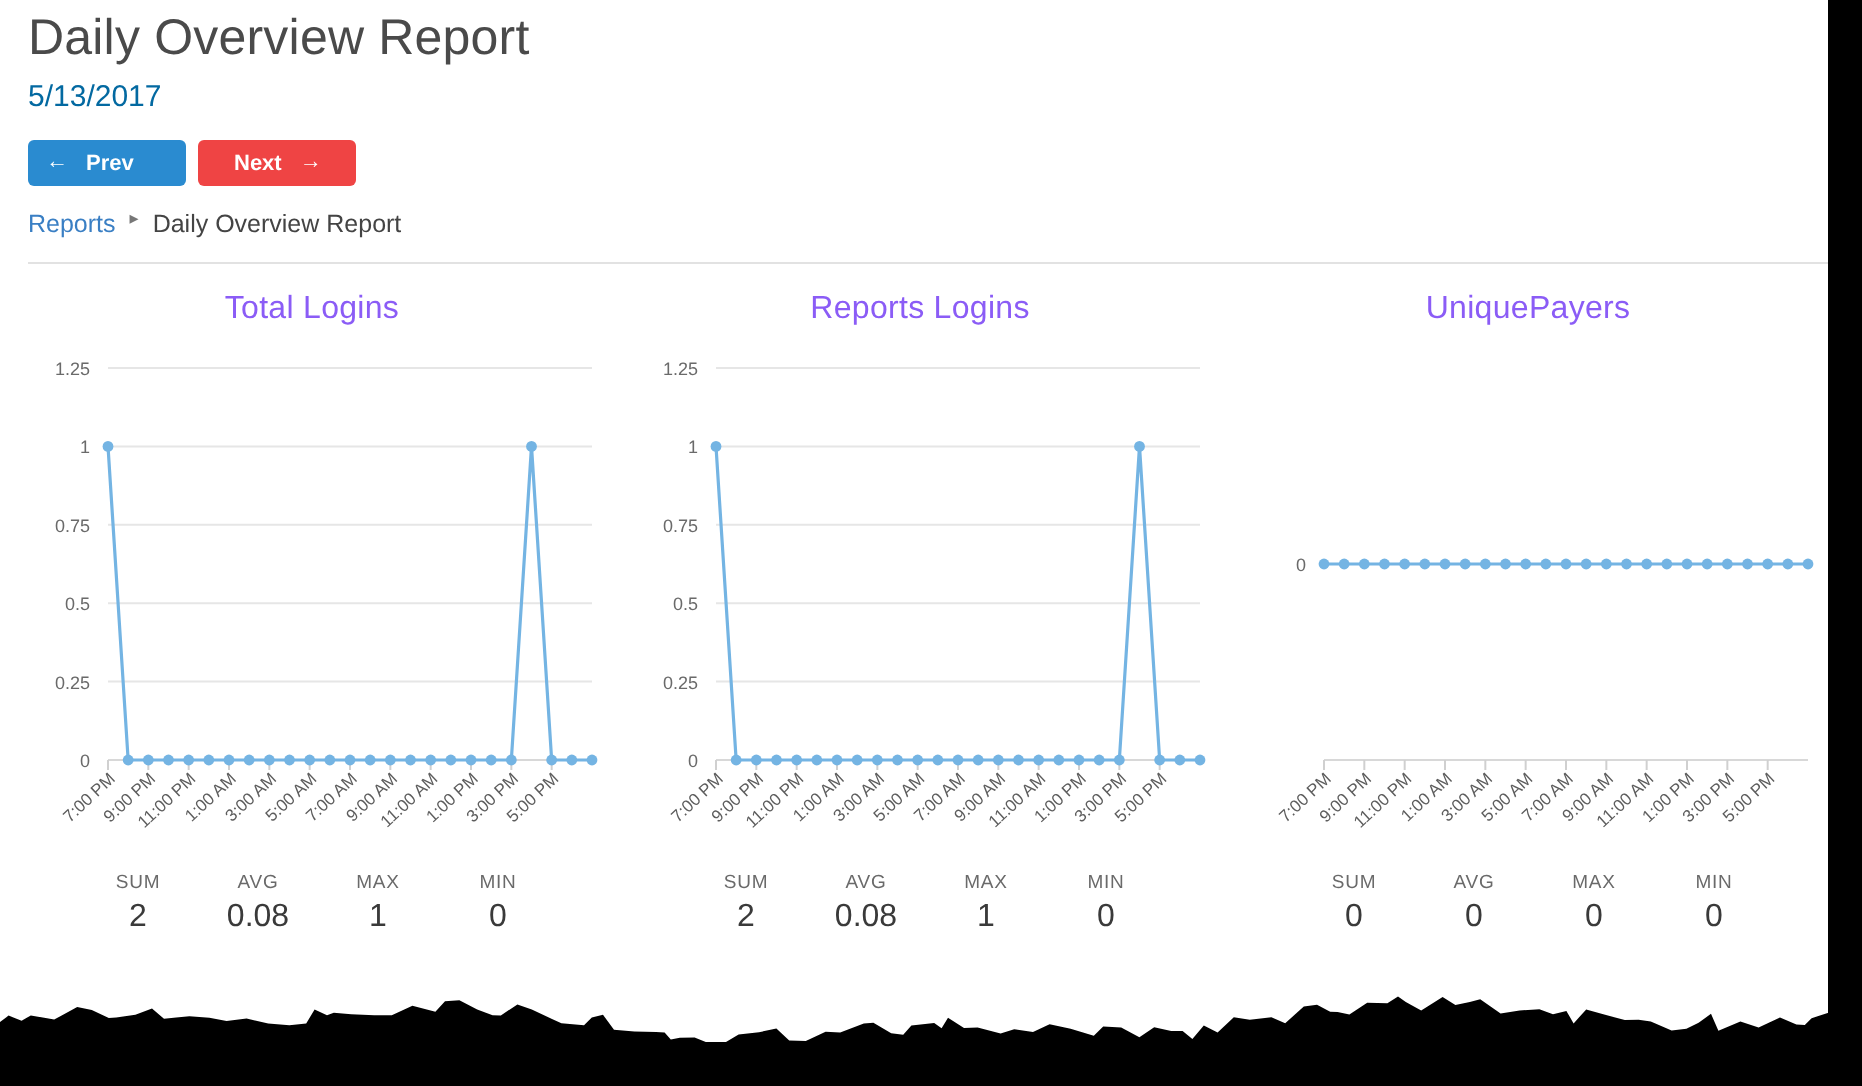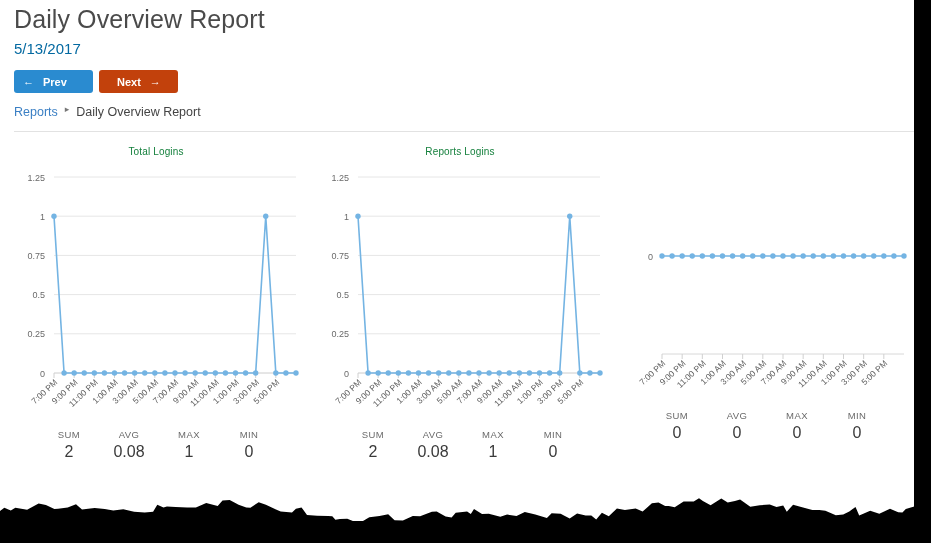--- a/index.html
+++ b/index.html
@@ -83,21 +83,21 @@
     font-weight: bold;
     color: #ffffff;
   }
   .nav-btn .arrow {
     font-size: 11px;
     line-height: 1;
     color: #ffffff;
   }
   .nav-btn .lbl { margin: 0 9px; text-align: center; }
   .nav-btn.prev { background: #2a8bd0; width: 79px; }
-  .nav-btn.next { background: #c2410c; width: 79px; cursor: default; }
+  .nav-btn.next { background: #ef4444; width: 79px; cursor: default; }
 
   .breadcrumb {
     margin-top: 12px;
     font-size: 12.5px;
     display: flex;
     align-items: flex-start;
     gap: 7px;
     color: #555;
   }
   .breadcrumb a {
@@ -126,22 +126,22 @@
   }
   .chart-cell {
     width: 300px;
     margin-left: 4px;
     position: relative;
   }
   .chart-cell:first-child { margin-left: 6px; }
 
   .chart-title {
     text-align: center;
-    font-size: 10px;
-    color: #15803d;
+    font-size: 16px;
+    color: #8b5cf6;
     font-weight: 400;
     margin: 0 0 8px 0;
     letter-spacing: .15px;
   }
   .chart-svg-wrap { height: 270px; }
   .chart-svg-wrap svg { display: block; }
 
   
   .stats {
     display: flex;
@@ -369,20 +369,21 @@
           <div class="v">1</div>
         </div>
         <div class="stat">
           <div class="k">MIN</div>
           <div class="v">0</div>
         </div>
       </div>
     </div>
 
     <div class="chart-cell">
+      <div class="chart-title">UniquePayers</div>
       <div class="chart-svg-wrap">
           <svg width="300" height="270" viewBox="0 0 300 270">
             <text x="39" y="113.5" text-anchor="end" font-size="9" fill="#6a6a6a" font-family="&quot;Liberation Sans&quot;, sans-serif">0</text>
             <line x1="48" y1="208" x2="290" y2="208" stroke="#d8d8d8" stroke-width="1"></line>
             <line x1="48" y1="208" x2="48" y2="213" stroke="#d0d0d0" stroke-width="1"></line>
             <text x="0" y="0" text-anchor="end" font-size="8.5" fill="#5d5d5d" font-family="&quot;Liberation Sans&quot;, sans-serif" transform="translate(52,218) rotate(-43)">7:00 PM</text>
             <line x1="68.16666666666667" y1="208" x2="68.16666666666667" y2="213" stroke="#d0d0d0" stroke-width="1"></line>
             <text x="0" y="0" text-anchor="end" font-size="8.5" fill="#5d5d5d" font-family="&quot;Liberation Sans&quot;, sans-serif" transform="translate(72.16666666666667,218) rotate(-43)">9:00 PM</text>
             <line x1="88.33333333333334" y1="208" x2="88.33333333333334" y2="213" stroke="#d0d0d0" stroke-width="1"></line>
             <text x="0" y="0" text-anchor="end" font-size="8.5" fill="#5d5d5d" font-family="&quot;Liberation Sans&quot;, sans-serif" transform="translate(92.33333333333334,218) rotate(-43)">11:00 PM</text>

